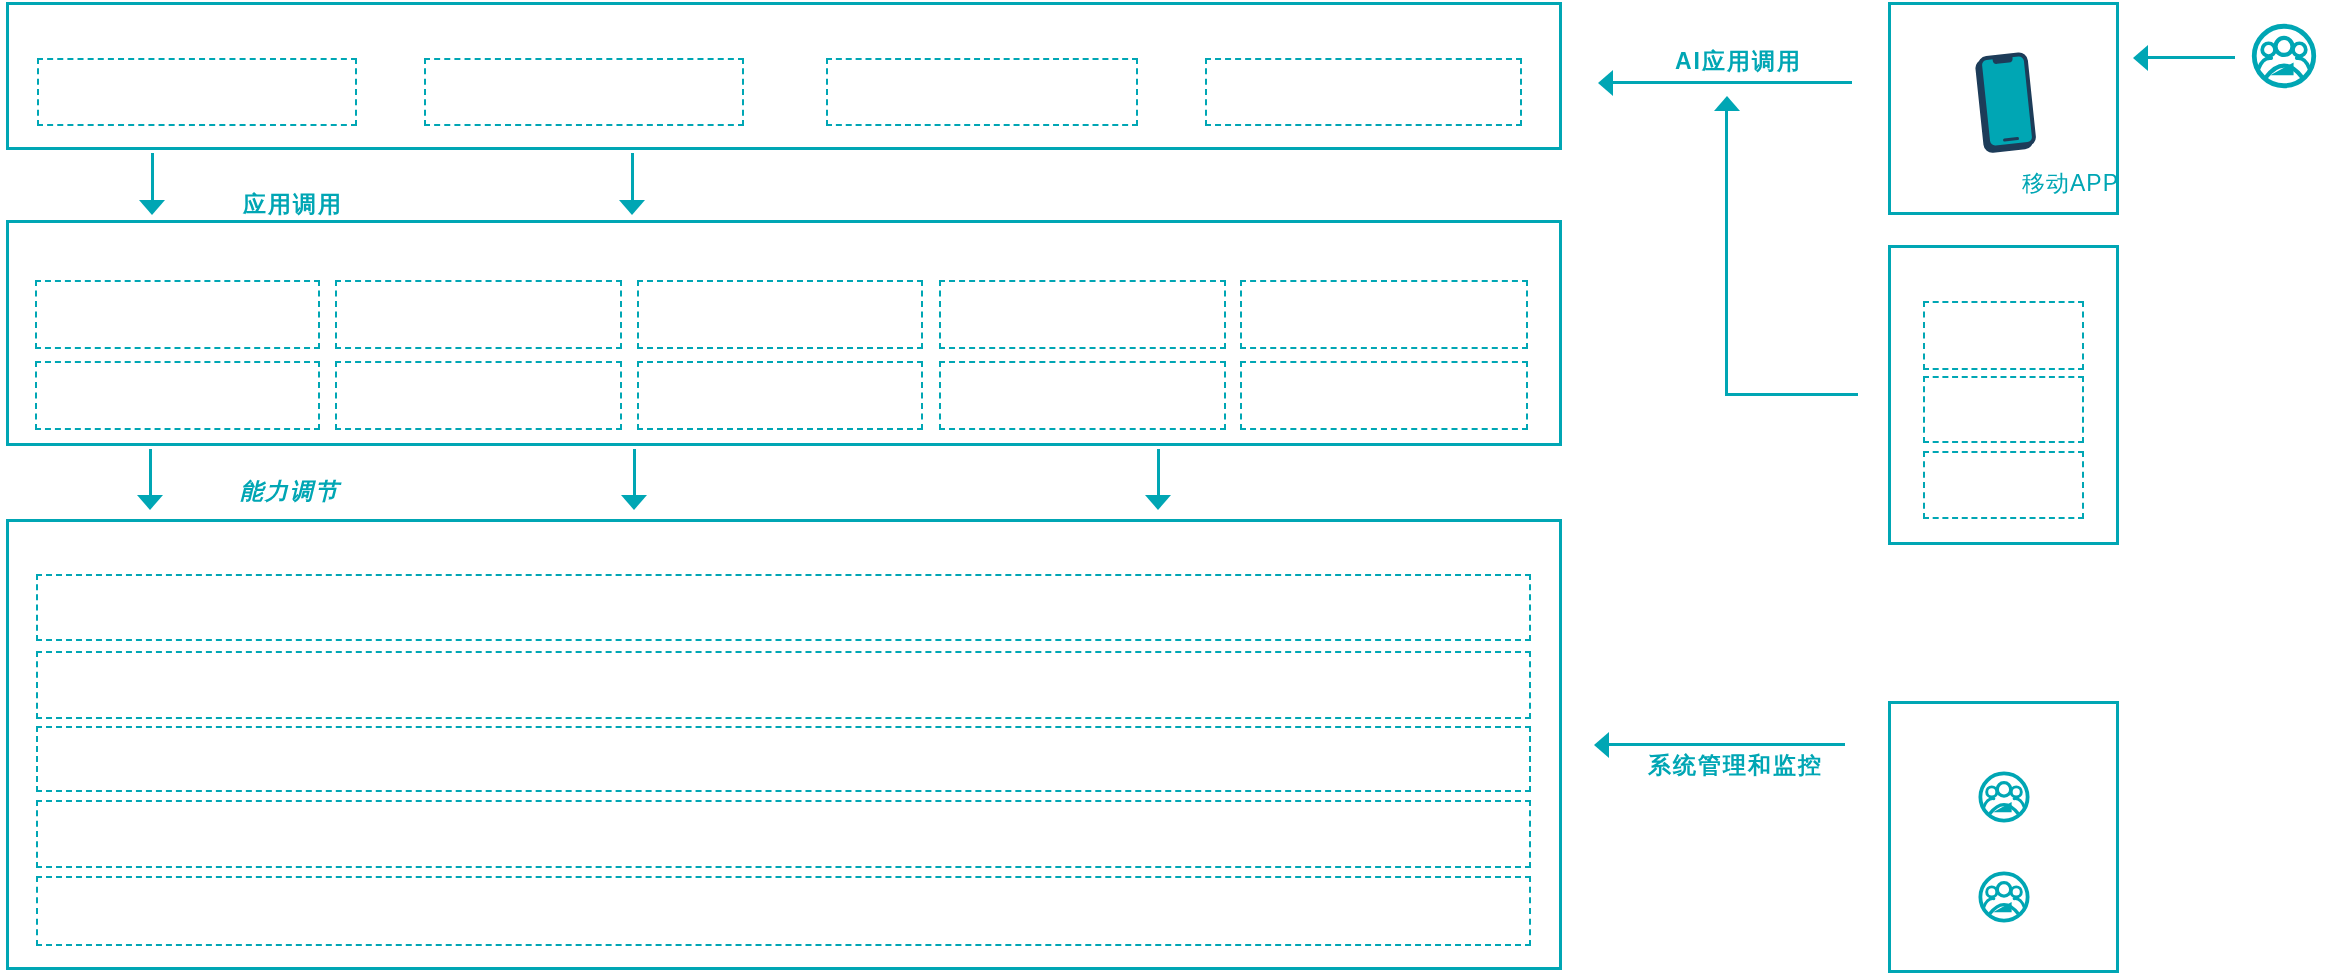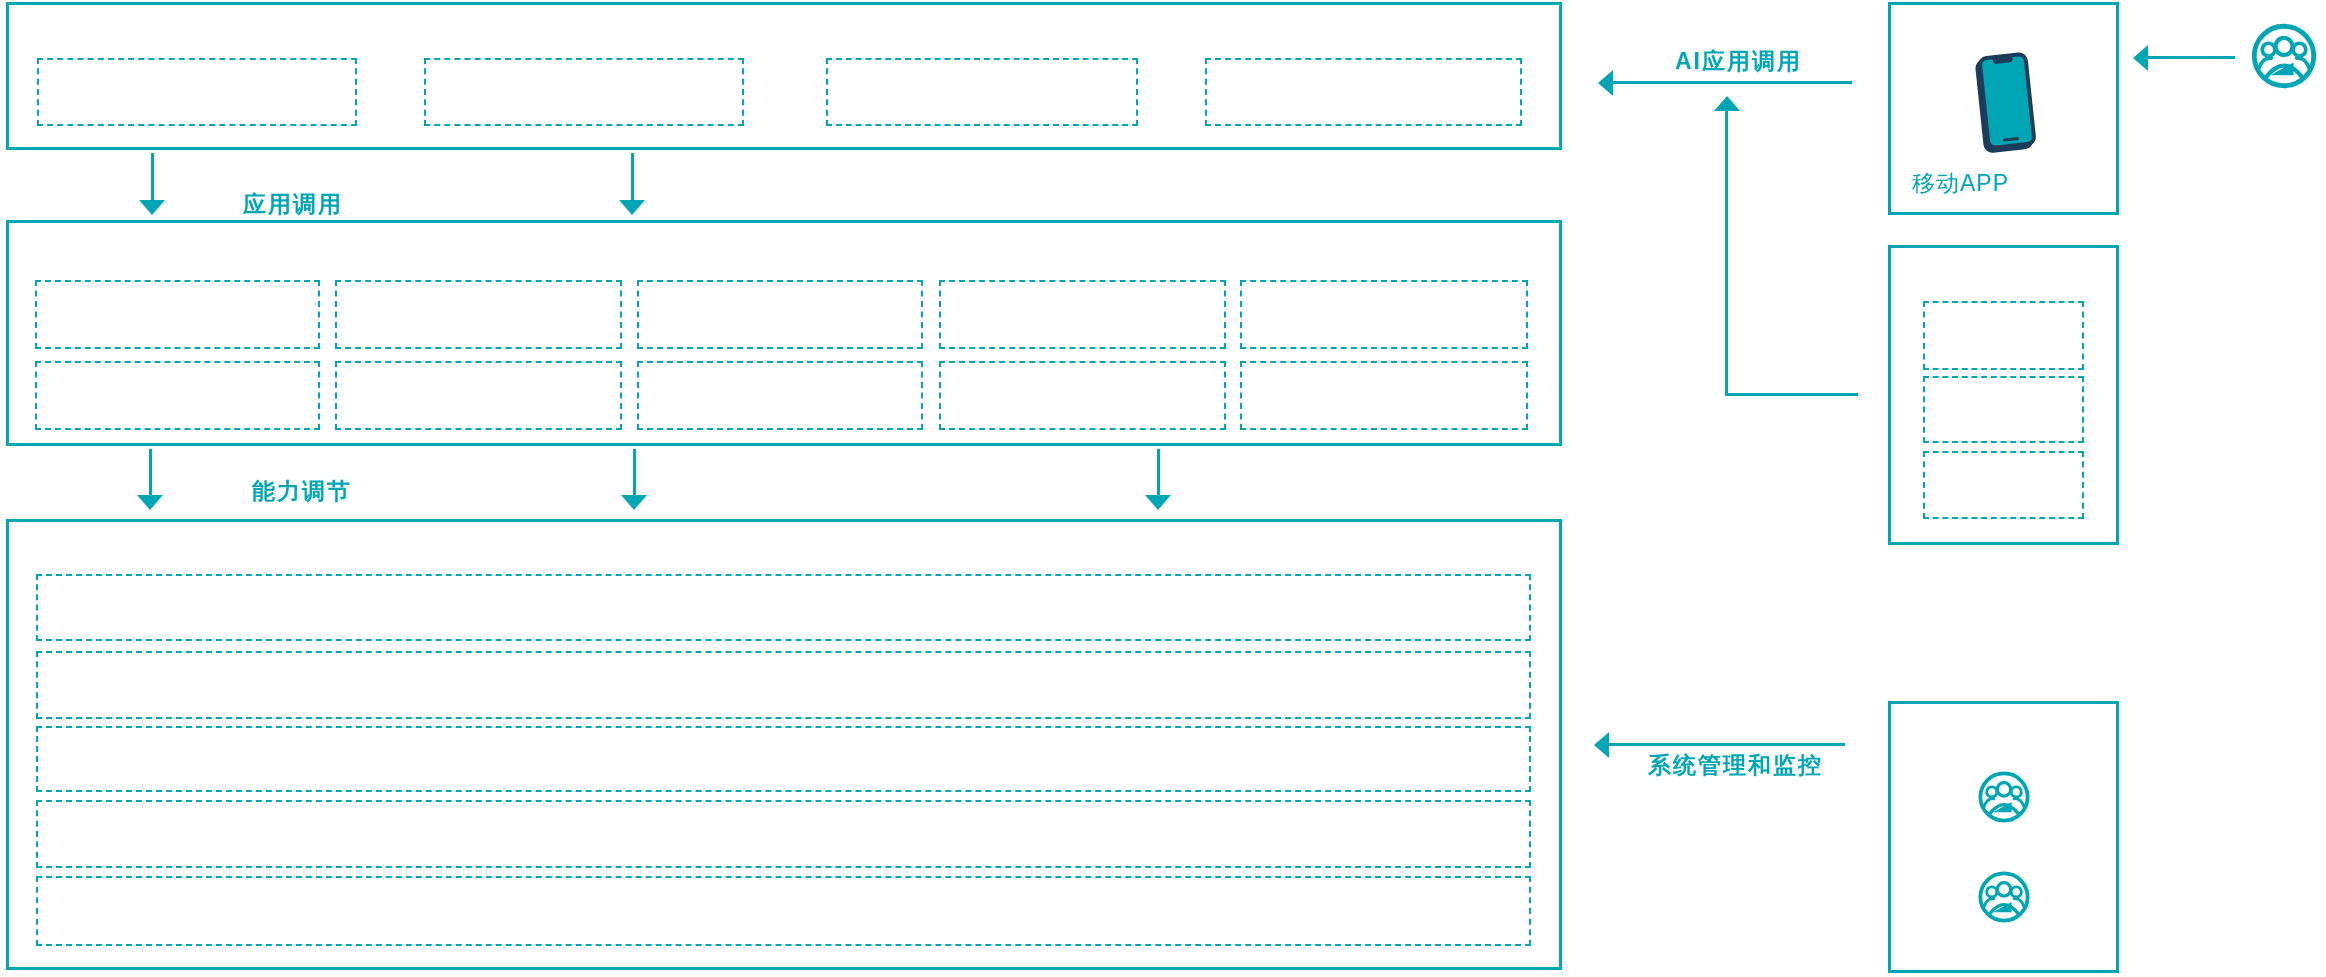--- a/index.html
+++ b/index.html
@@ -15,21 +15,21 @@
   .head-down{position:absolute;width:0;height:0;border-left:13px solid transparent;border-right:13px solid transparent;border-top:15px solid var(--teal);}
   .head-up{position:absolute;width:0;height:0;border-left:13px solid transparent;border-right:13px solid transparent;border-bottom:15px solid var(--teal);}
   .head-left{position:absolute;width:0;height:0;border-top:13px solid transparent;border-bottom:13px solid transparent;border-right:15px solid var(--teal);}
   .phone{
     position:absolute;width:42px;height:86px;background:var(--teal);
     border:4px solid var(--navy);border-radius:9px;transform:rotate(-6deg);
     box-shadow:-3px 3px 0 var(--navy);
   }
   .phone .notch{position:absolute;left:50%;top:-1px;transform:translateX(-50%);width:20px;height:6px;background:var(--navy);border-radius:0 0 4px 4px;}
   .phone .home{position:absolute;left:50%;bottom:3px;transform:translateX(-50%);width:16px;height:3px;background:var(--navy);border-radius:2px;}
-  .caption{position:absolute;color:var(--teal);font-size:23px;font-weight:500;letter-spacing:1px;white-space:nowrap;text-align:left;padding-left:24px;}
+  .caption{position:absolute;color:var(--teal);font-size:23px;font-weight:500;letter-spacing:1px;white-space:nowrap;text-align:right;}
   .icon-wrap{position:absolute;}
   svg.group-icon{display:block;}
 </style>
 </head>
 <body>
 
 <div id="canvas" style="--teal:#00a6b4;--navy:#1d3c59;">
 
   <div class="solid-box" style="left:6px;top:2px;width:1556px;height:148px;"></div>
   <div class="dashed-box" style="left:37px;top:58px;width:320px;height:68px;"></div>
@@ -56,21 +56,21 @@
   <div class="dashed-box" style="left:637px;top:361px;width:286px;height:69px;"></div>
   <div class="dashed-box" style="left:939px;top:361px;width:287px;height:69px;"></div>
   <div class="dashed-box" style="left:1240px;top:361px;width:288px;height:69px;"></div>
 
   <div class="stem-v" style="left:149px;top:449px;height:47px;"></div>
   <div class="head-down" style="left:137px;top:495px;"></div>
   <div class="stem-v" style="left:633px;top:449px;height:47px;"></div>
   <div class="head-down" style="left:621px;top:495px;"></div>
   <div class="stem-v" style="left:1157px;top:449px;height:47px;"></div>
   <div class="head-down" style="left:1145px;top:495px;"></div>
-  <div class="flow-label" style="left:252px;top:476px;">能力调节</div>
+  <div class="flow-label" style="left:240px;top:476px;font-style:italic;">能力调节</div>
 
   <div class="solid-box" style="left:6px;top:519px;width:1556px;height:451px;"></div>
   <div class="dashed-box" style="left:36px;top:574px;width:1495px;height:67px;"></div>
   <div class="dashed-box" style="left:36px;top:651px;width:1495px;height:68px;"></div>
   <div class="dashed-box" style="left:36px;top:726px;width:1495px;height:66px;"></div>
   <div class="dashed-box" style="left:36px;top:800px;width:1495px;height:68px;"></div>
   <div class="dashed-box" style="left:36px;top:876px;width:1495px;height:70px;"></div>
 
   <div class="flow-label" style="left:1675px;top:46px;">AI应用调用</div>
   <div class="head-left" style="left:1598px;top:70px;"></div>

